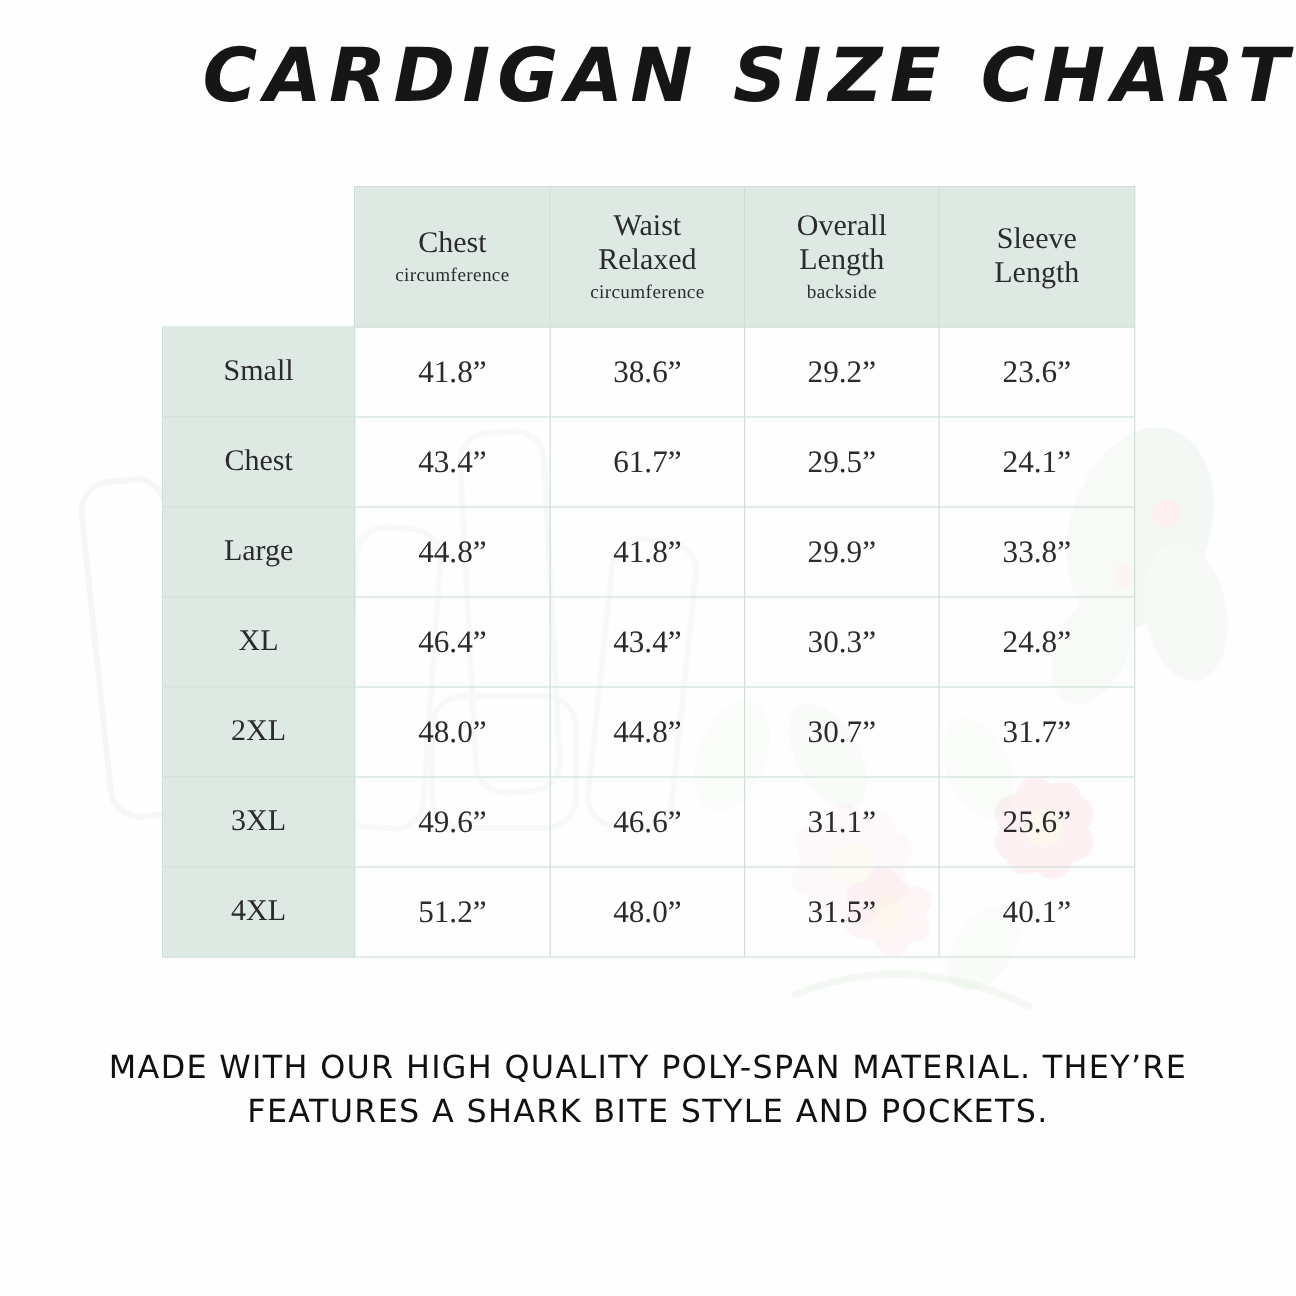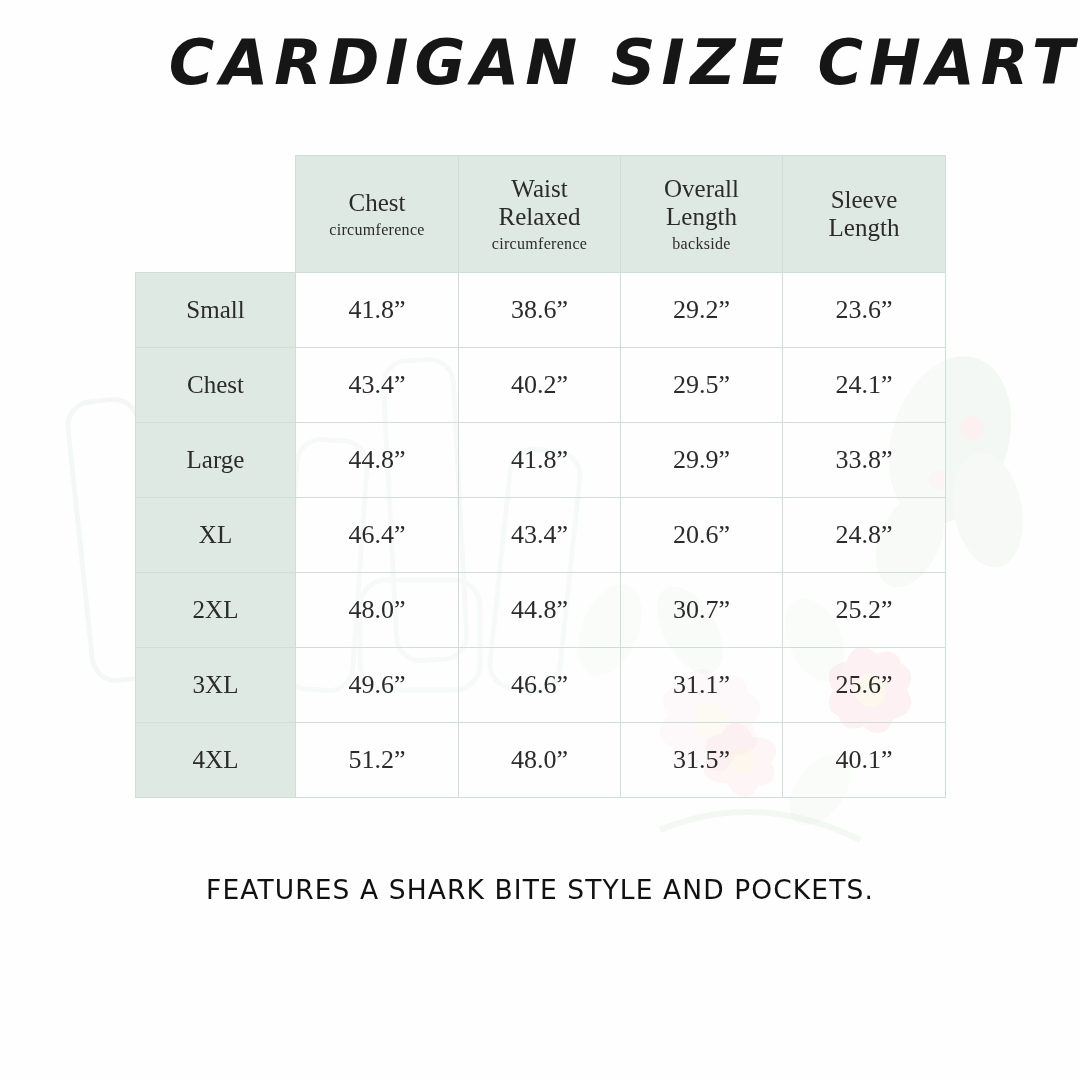--- a/index.html
+++ b/index.html
@@ -231,60 +231,61 @@
         <tr>
           <td class="sizename">Small</td>
           <td>41.8”</td>
           <td>38.6”</td>
           <td>29.2”</td>
           <td>23.6”</td>
         </tr>
         <tr>
           <td class="sizename">Chest</td>
           <td>43.4”</td>
-          <td>40.2”</td>
+          <td>61.7”</td>
           <td>29.5”</td>
           <td>24.1”</td>
         </tr>
         <tr>
           <td class="sizename">Large</td>
           <td>44.8”</td>
           <td>41.8”</td>
           <td>29.9”</td>
           <td>33.8”</td>
         </tr>
         <tr>
           <td class="sizename">XL</td>
           <td>46.4”</td>
           <td>43.4”</td>
-          <td>20.6”</td>
+          <td>30.3”</td>
           <td>24.8”</td>
         </tr>
         <tr>
           <td class="sizename">2XL</td>
           <td>48.0”</td>
           <td>44.8”</td>
           <td>30.7”</td>
-          <td>25.2”</td>
+          <td>31.7”</td>
         </tr>
         <tr>
           <td class="sizename">3XL</td>
           <td>49.6”</td>
           <td>46.6”</td>
           <td>31.1”</td>
           <td>25.6”</td>
         </tr>
         <tr>
           <td class="sizename">4XL</td>
           <td>51.2”</td>
           <td>48.0”</td>
           <td>31.5”</td>
           <td>40.1”</td>
         </tr>
       </tbody>
     </table>
   </div>
 
   <div class="note">
+    <div>MADE WITH OUR HIGH QUALITY POLY-SPAN MATERIAL. THEY’RE</div>
     <div>FEATURES A SHARK BITE STYLE AND POCKETS.</div>
   </div>
 
 </div>
 
 </body></html>

